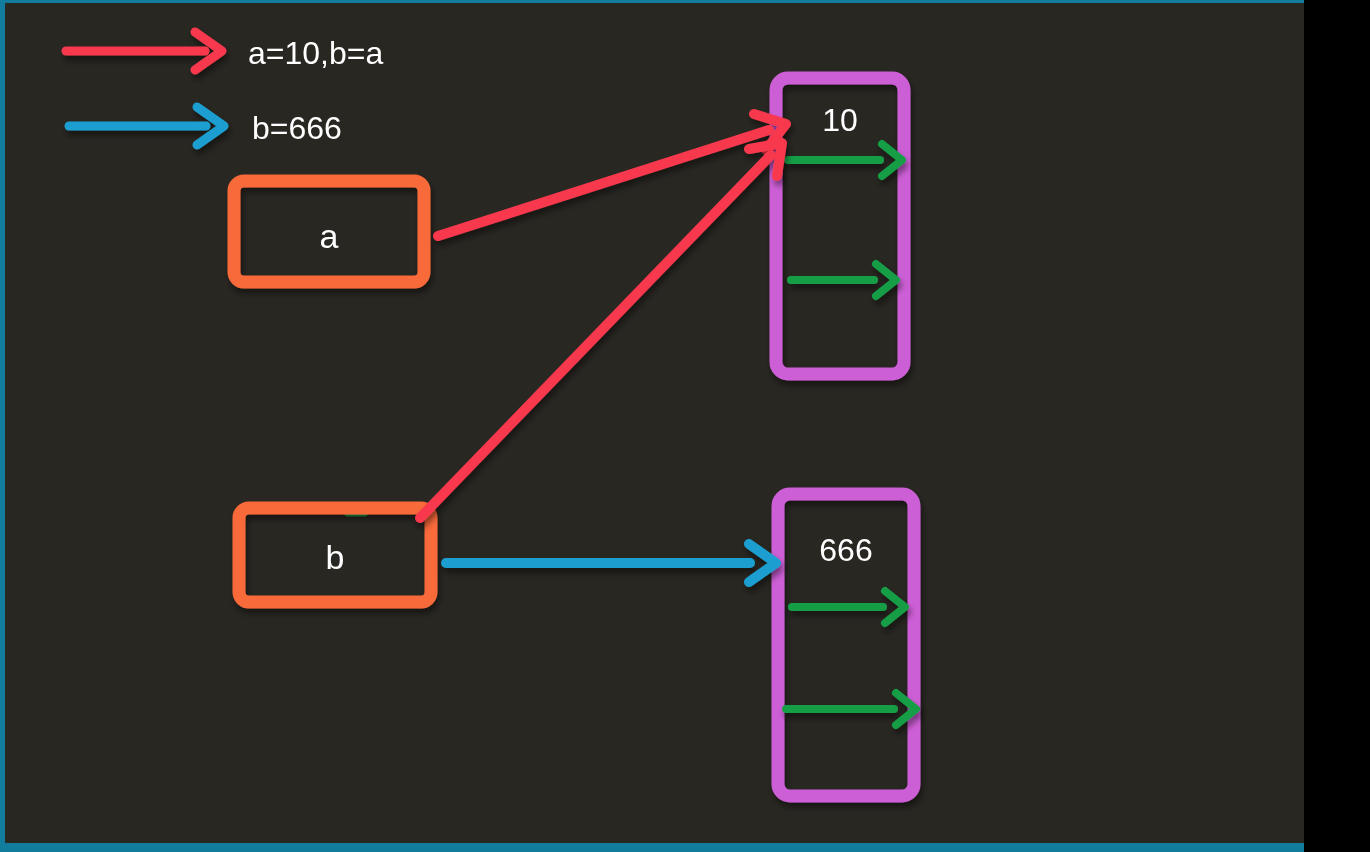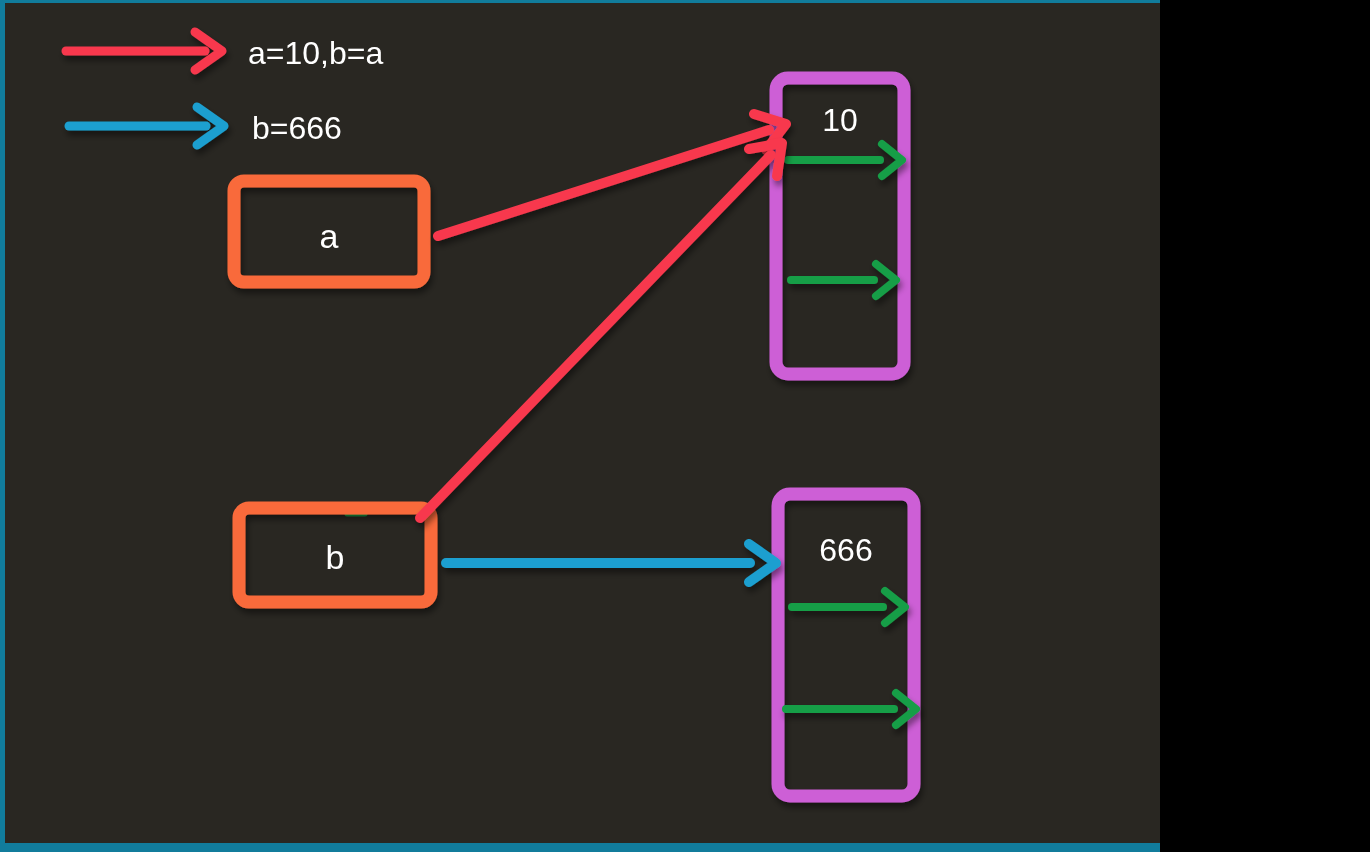--- a/index.html
+++ b/index.html
@@ -2,21 +2,21 @@
 <html style="--background: #292722; --frame: #117c9c; --red: #f8394e; --blue: #1b9fd0; --orange: #f96b3b; --purple: #cd5ed6; --green: #169e47; --text: #ffffff;"><head>
 <meta charset="utf-8">
 <style>
   html, body {
     margin: 0;
     padding: 0;
     background: #000;
   }
   .stage {
     position: relative;
-    width: 1160px;
+    width: 1304px;
     height: 852px;
     overflow: hidden;
     font-family: "Liberation Sans", sans-serif;
   }
   svg { display: block; }
   .stroke {
     fill: none;
     stroke-linecap: round;
     stroke-linejoin: round;
   }

